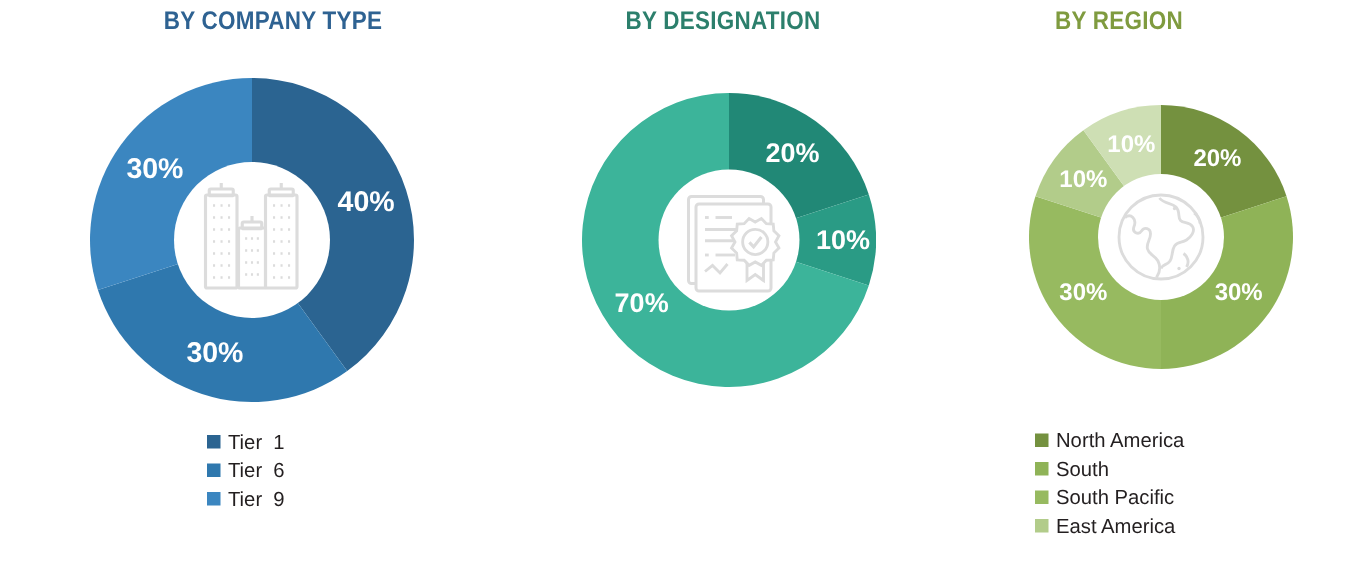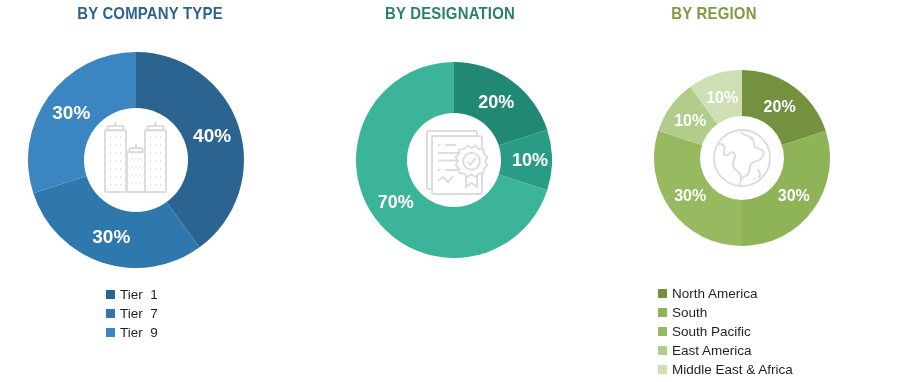--- a/index.html
+++ b/index.html
@@ -15,20 +15,21 @@
   }
   #board {
     position: relative;
     width: 900px;
     height: 382px;
   }
   .panel {
     position: absolute;
     top: 0;
     height: 272px;
+    margin-left: 32px;
   }
   #panel-company { left: 0;   width: 300px; }
   #panel-design  { left: 300px; width: 300px; }
   #panel-region  { left: 564px; width: 300px; }
 
   .panel-title {
     position: absolute;
     top: 4px;
     left: 0;
     width: 100%;
@@ -174,21 +175,21 @@
       </svg>
     </div>
 
     <div class="legend" id="legend-company" style="left:106px; top:285px;">
         <div class="legend-row">
           <span class="legend-swatch" style="background: rgb(43, 100, 145);"></span>
           <span class="legend-label">Tier  1</span>
         </div>
         <div class="legend-row">
           <span class="legend-swatch" style="background: rgb(47, 120, 174);"></span>
-          <span class="legend-label">Tier  7</span>
+          <span class="legend-label">Tier  6</span>
         </div>
         <div class="legend-row">
           <span class="legend-swatch" style="background: rgb(59, 134, 192);"></span>
           <span class="legend-label">Tier  9</span>
         </div>
       </div>
   </div>
 
   <div class="panel" id="panel-design">
     <div class="panel-title" id="title-design">BY DESIGNATION</div>
@@ -277,20 +278,16 @@
           <span class="legend-label">South</span>
         </div>
         <div class="legend-row">
           <span class="legend-swatch" style="background: rgb(151, 186, 96);"></span>
           <span class="legend-label">South Pacific</span>
         </div>
         <div class="legend-row">
           <span class="legend-swatch" style="background: rgb(178, 204, 138);"></span>
           <span class="legend-label">East America</span>
         </div>
-        <div class="legend-row">
-          <span class="legend-swatch" style="background: rgb(206, 223, 180);"></span>
-          <span class="legend-label">Middle East &amp; Africa</span>
-        </div>
       </div>
   </div>
 
 </div>
 
 </body></html>

